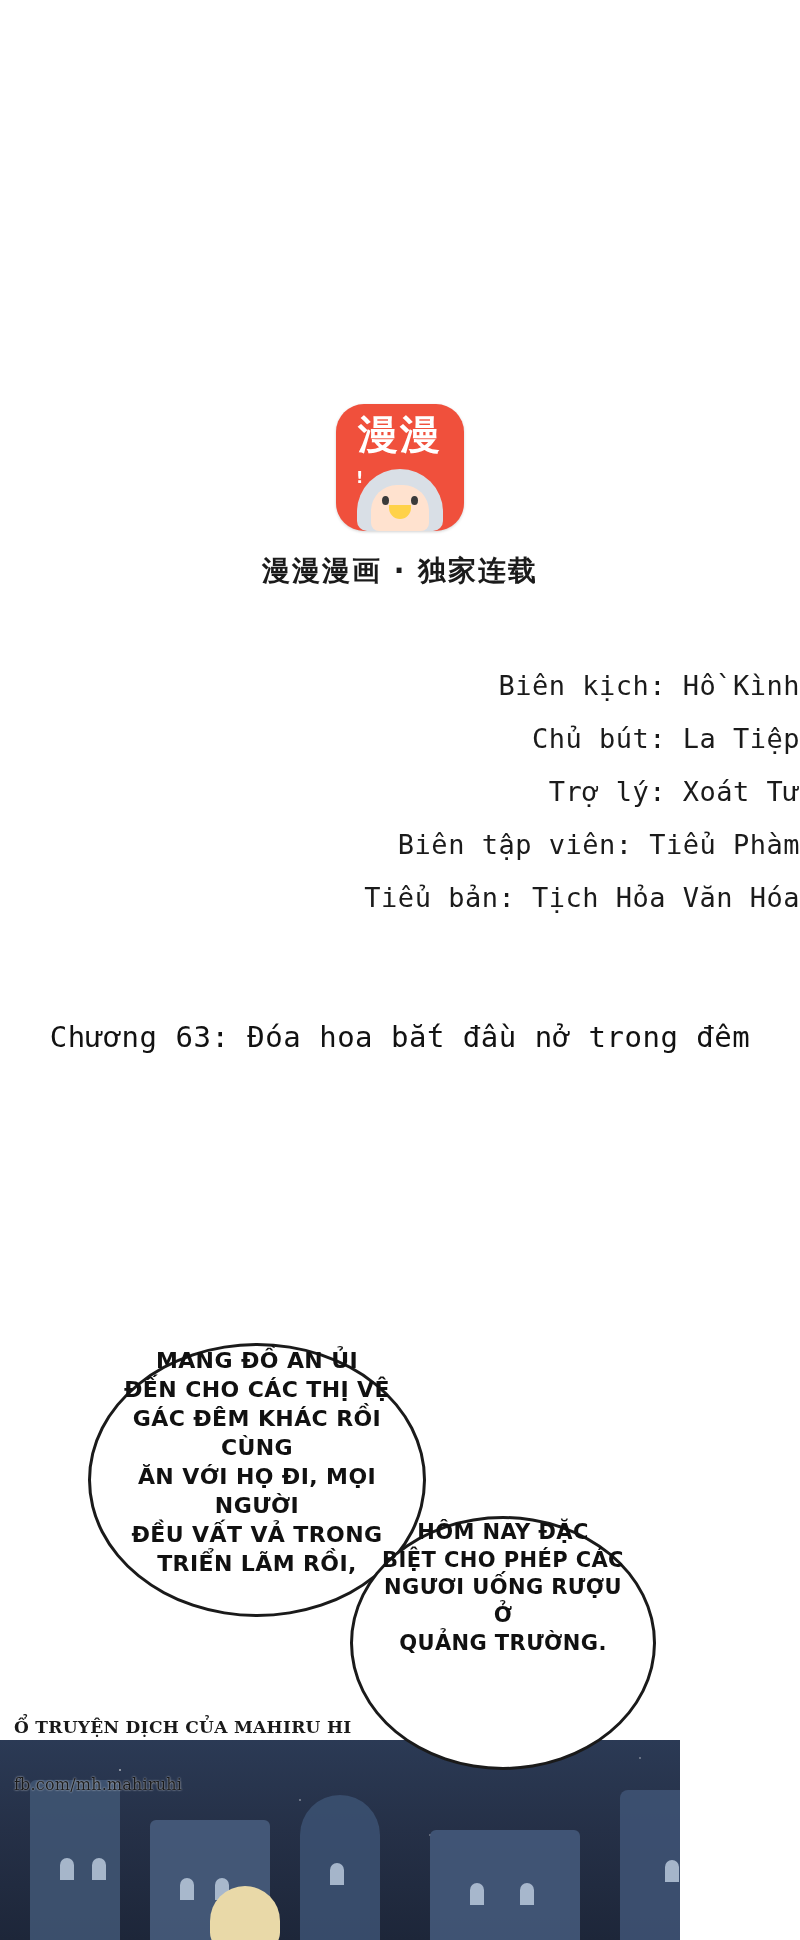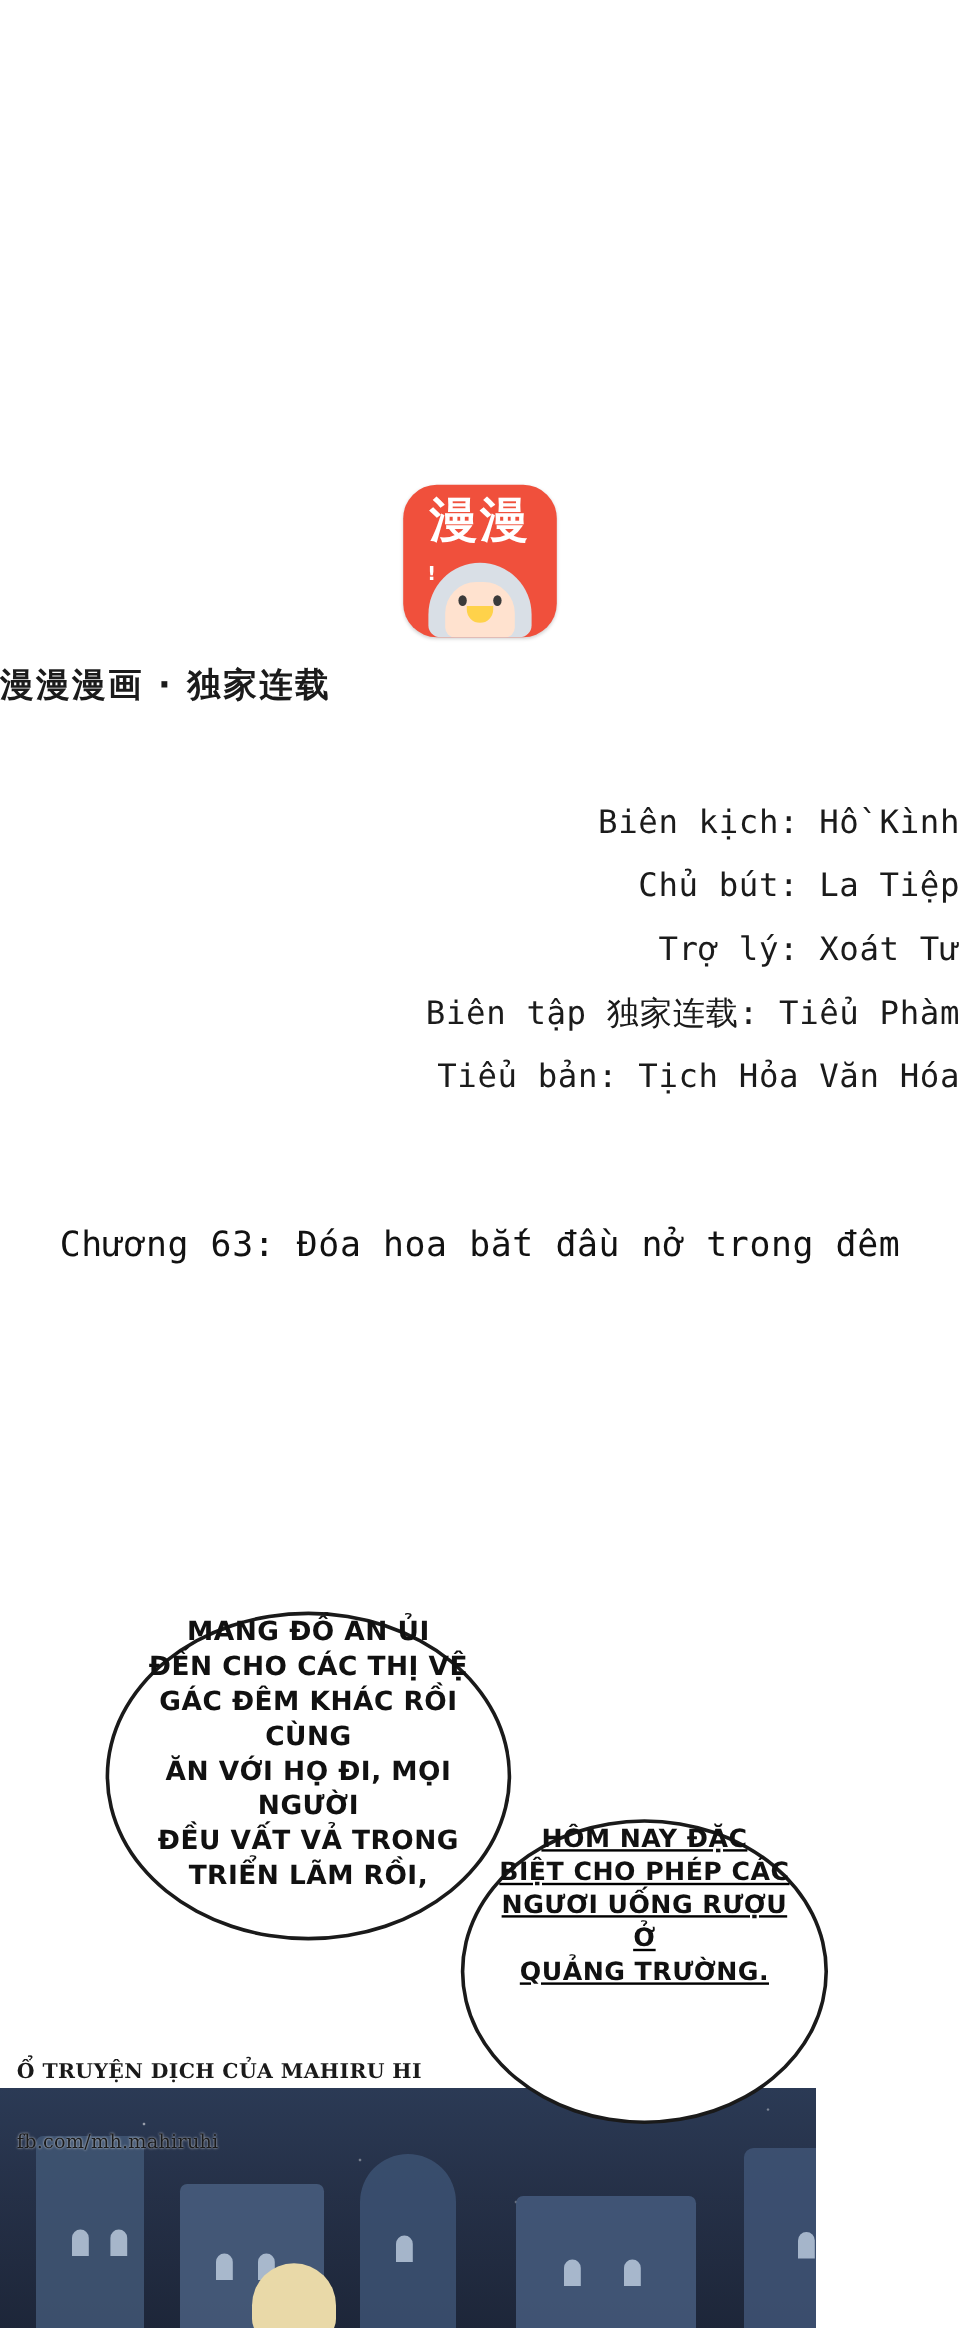--- a/index.html
+++ b/index.html
@@ -111,20 +111,21 @@
     color: #ffffff;
     font-size: 16px;
     font-weight: bold;
   }
 
   .brand-line {
     position: absolute;
     top: 552px;
     left: 0;
     width: 800px;
+    text-align: center;
     font-size: 28px;
     font-weight: bold;
     color: #1b1b1b;
     letter-spacing: 2px;
     font-family: "DejaVu Sans", sans-serif;
   }
 
   .credits-list {
     position: absolute;
     top: 672px;
@@ -256,25 +257,24 @@
     padding: 0 18px;
   }
   #bubble-1 {
     left: 88px;
     top: 1343px;
     width: 332px;
     height: 268px;
   }
   #bubble-1 .bubble-text { font-size: 22px; }
   #bubble-2 {
-    left: 384px;
+    left: 350px;
     top: 1516px;
     width: 300px;
     height: 248px;
-    text-decoration: underline;
   }
   #bubble-2 .bubble-text { font-size: 21px; }
 </style>
 </head>
 <body>
 
 <div class="page">
 
   <div class="credits-block">
 
@@ -289,21 +289,21 @@
         <div class="mascot-mouth"></div>
       </div>
     </div>
 
     <div class="brand-line">漫漫漫画 · 独家连载</div>
 
     <div class="credits-list">
       <div class="credit-row">Biên kịch: Hồ Kình</div>
       <div class="credit-row">Chủ bút: La Tiệp</div>
       <div class="credit-row">Trợ lý: Xoát Tử</div>
-      <div class="credit-row">Biên tập 独家连载: Tiểu Phàm</div>
+      <div class="credit-row">Biên tập viên: Tiểu Phàm</div>
       <div class="credit-row">Tiểu bản: Tịch Hỏa Văn Hóa</div>
     </div>
 
     <div class="chapter-title">Chương 63: Đóa hoa bắt đầu nở trong đêm</div>
   </div>
 
   <div class="panel">
 
     <div class="panel-art">
       <div class="sky-stars"></div>

